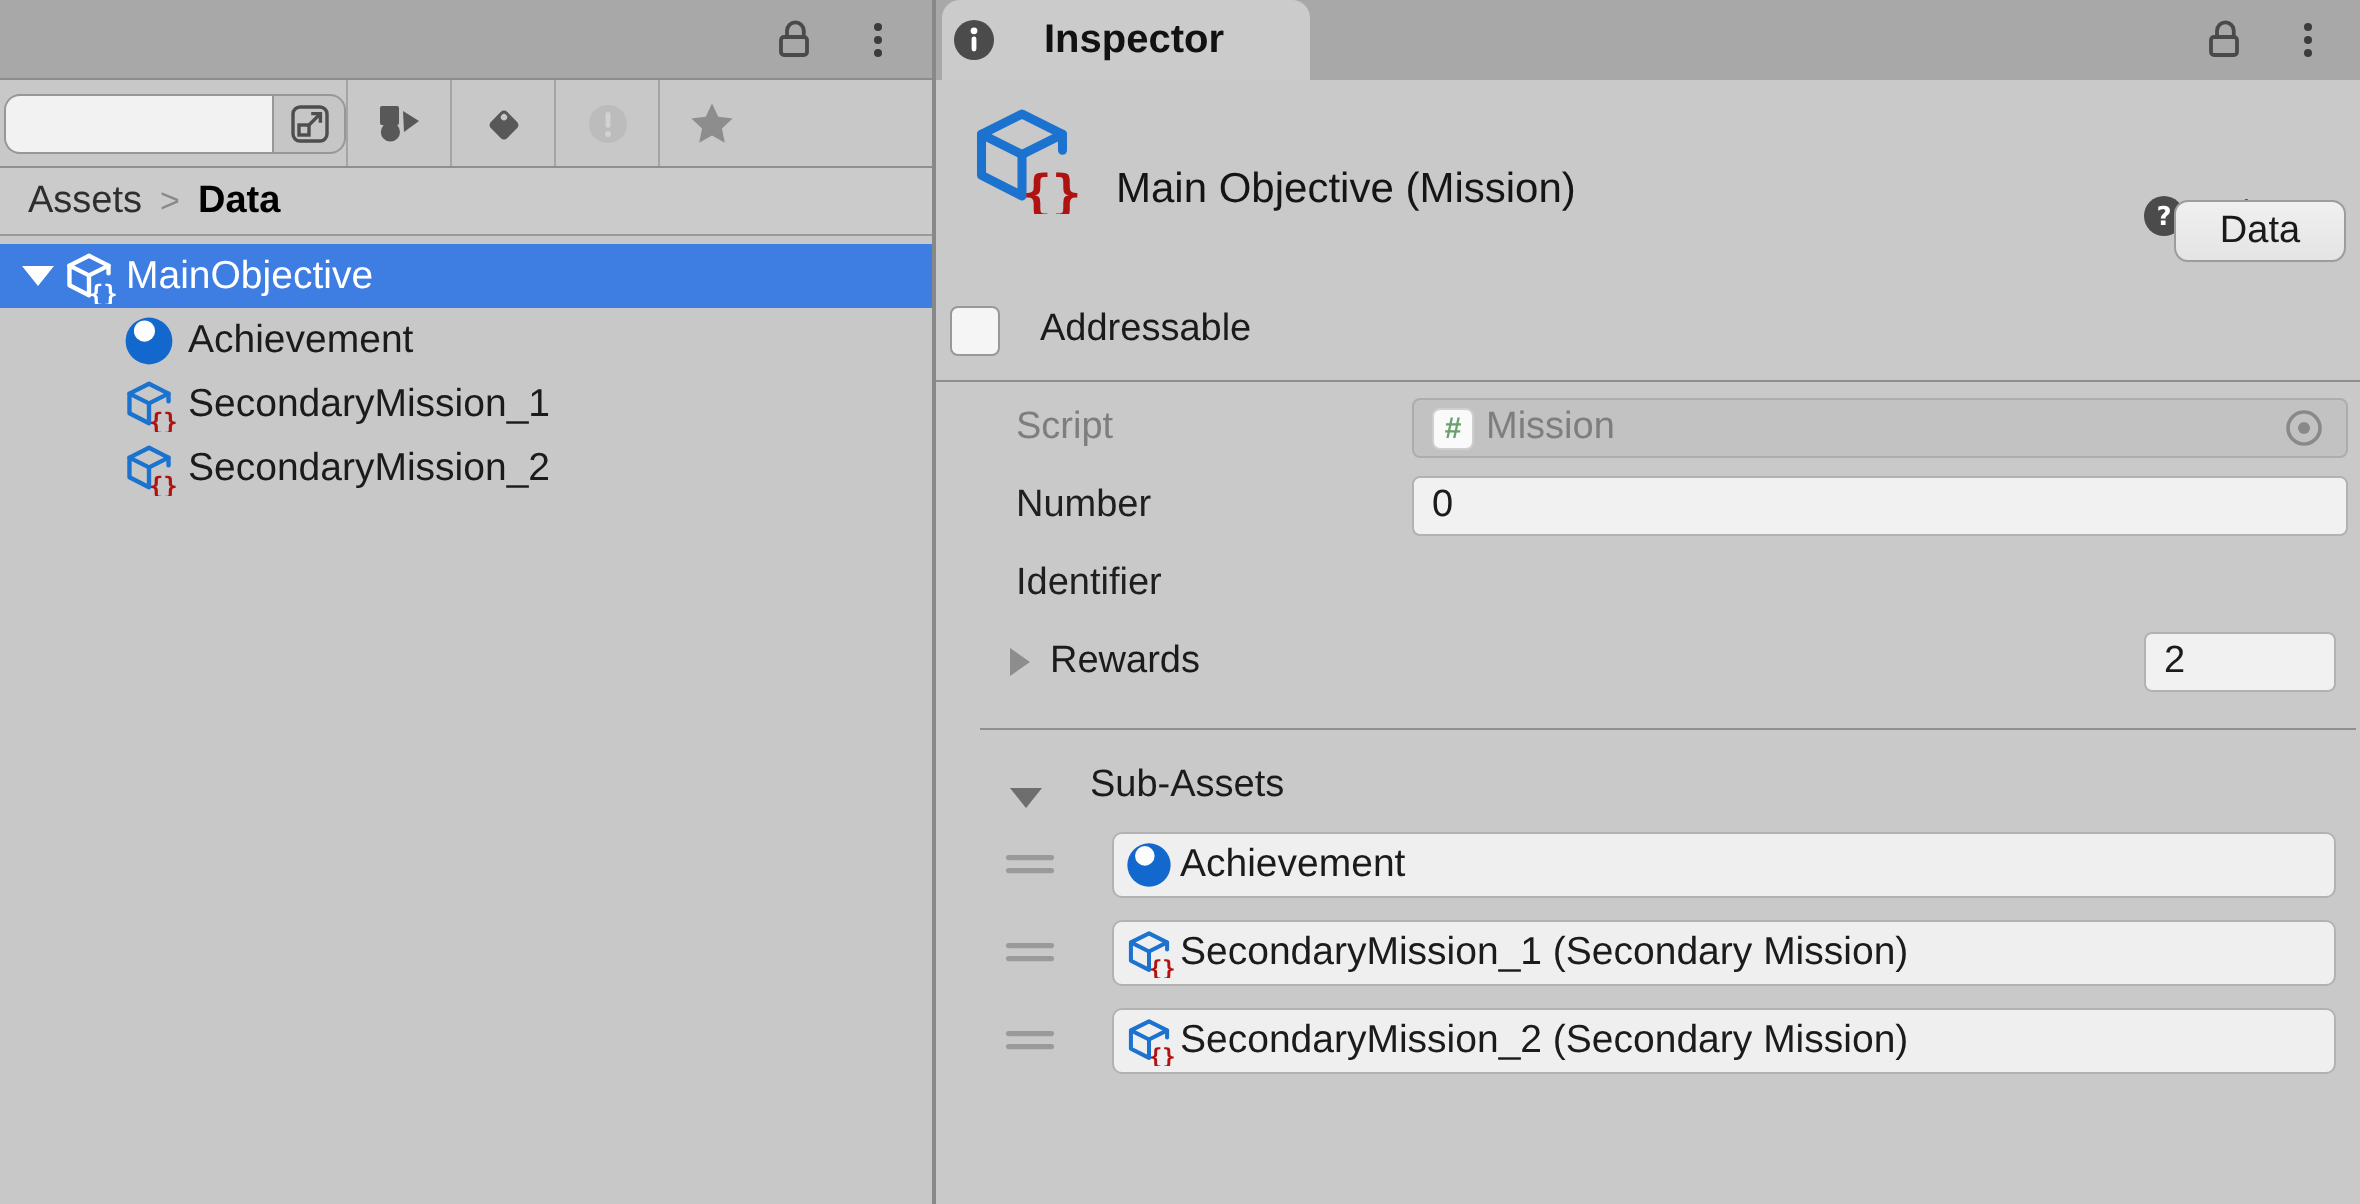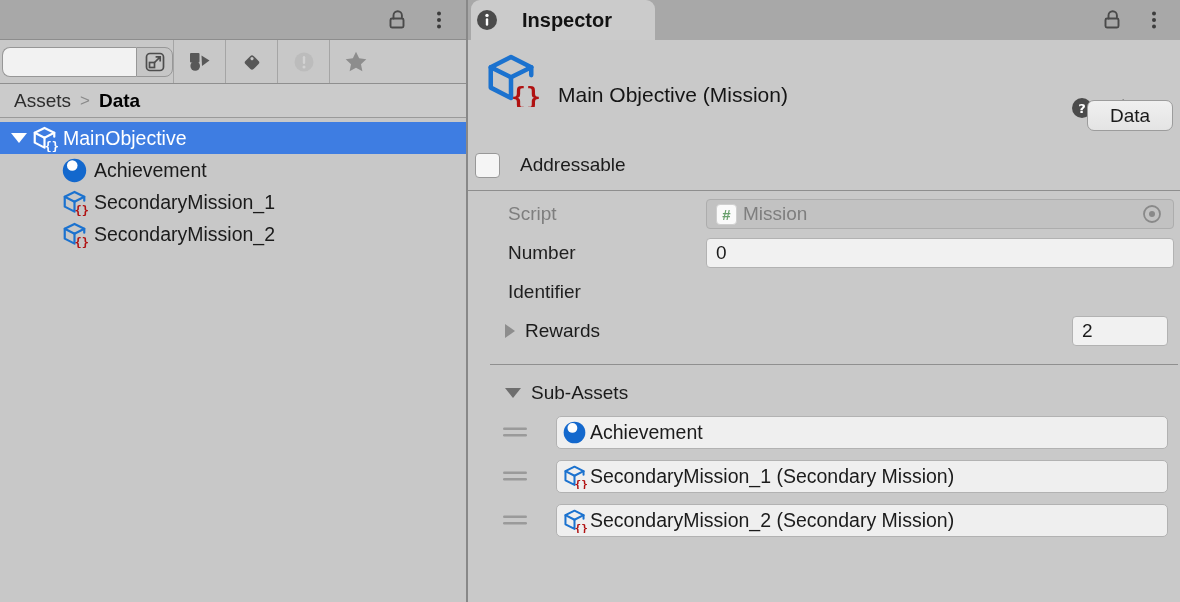--- a/index.html
+++ b/index.html
@@ -78,21 +78,21 @@
   .picker { margin-left:auto; }
   .foldout-row { display:flex; align-items:center; height:30px; margin:0 12px 9px 37px; }
   .tri-right { width:0; height:0; border-top:7px solid transparent; border-bottom:7px solid transparent;
                border-left:10px solid #8d8d8d; }
   .foldout-label { margin-left:10px; }
   .size-box { margin-left:auto; width:96px; height:30px; background:#f1f1f1; border:1px solid #b2b2b2;
               border-radius:4px; display:flex; align-items:center; padding-left:9px; }
 
   .section-divider { height:1px; background:#8f8f8f; margin:9px 2px 0 22px; }
 
-  .sub-header { display:flex; align-items:center; gap:10px; margin:17px 0 12px 37px; }
+  .sub-header { display:flex; align-items:flex-end; gap:24px; margin:17px 0 12px 37px; }
   .tri-down-dark { width:0; height:0; border-left:8px solid transparent;
                    border-right:8px solid transparent; border-top:10px solid #6e6e6e; }
   .sub-row { display:flex; align-items:center; height:33px; margin:0 12px 11px 34px; }
   .drag-handle { flex:none; margin-right:28px; }
   .sub-field { flex:1; height:33px; background:#efefef; border:1px solid #b2b2b2; border-radius:5px;
                display:flex; align-items:center; padding:0 5px; gap:3px; font-size:19.5px; }
   .sub-icon { width:25px; height:25px; flex:none; }
 </style>
 </head>
 <body>

